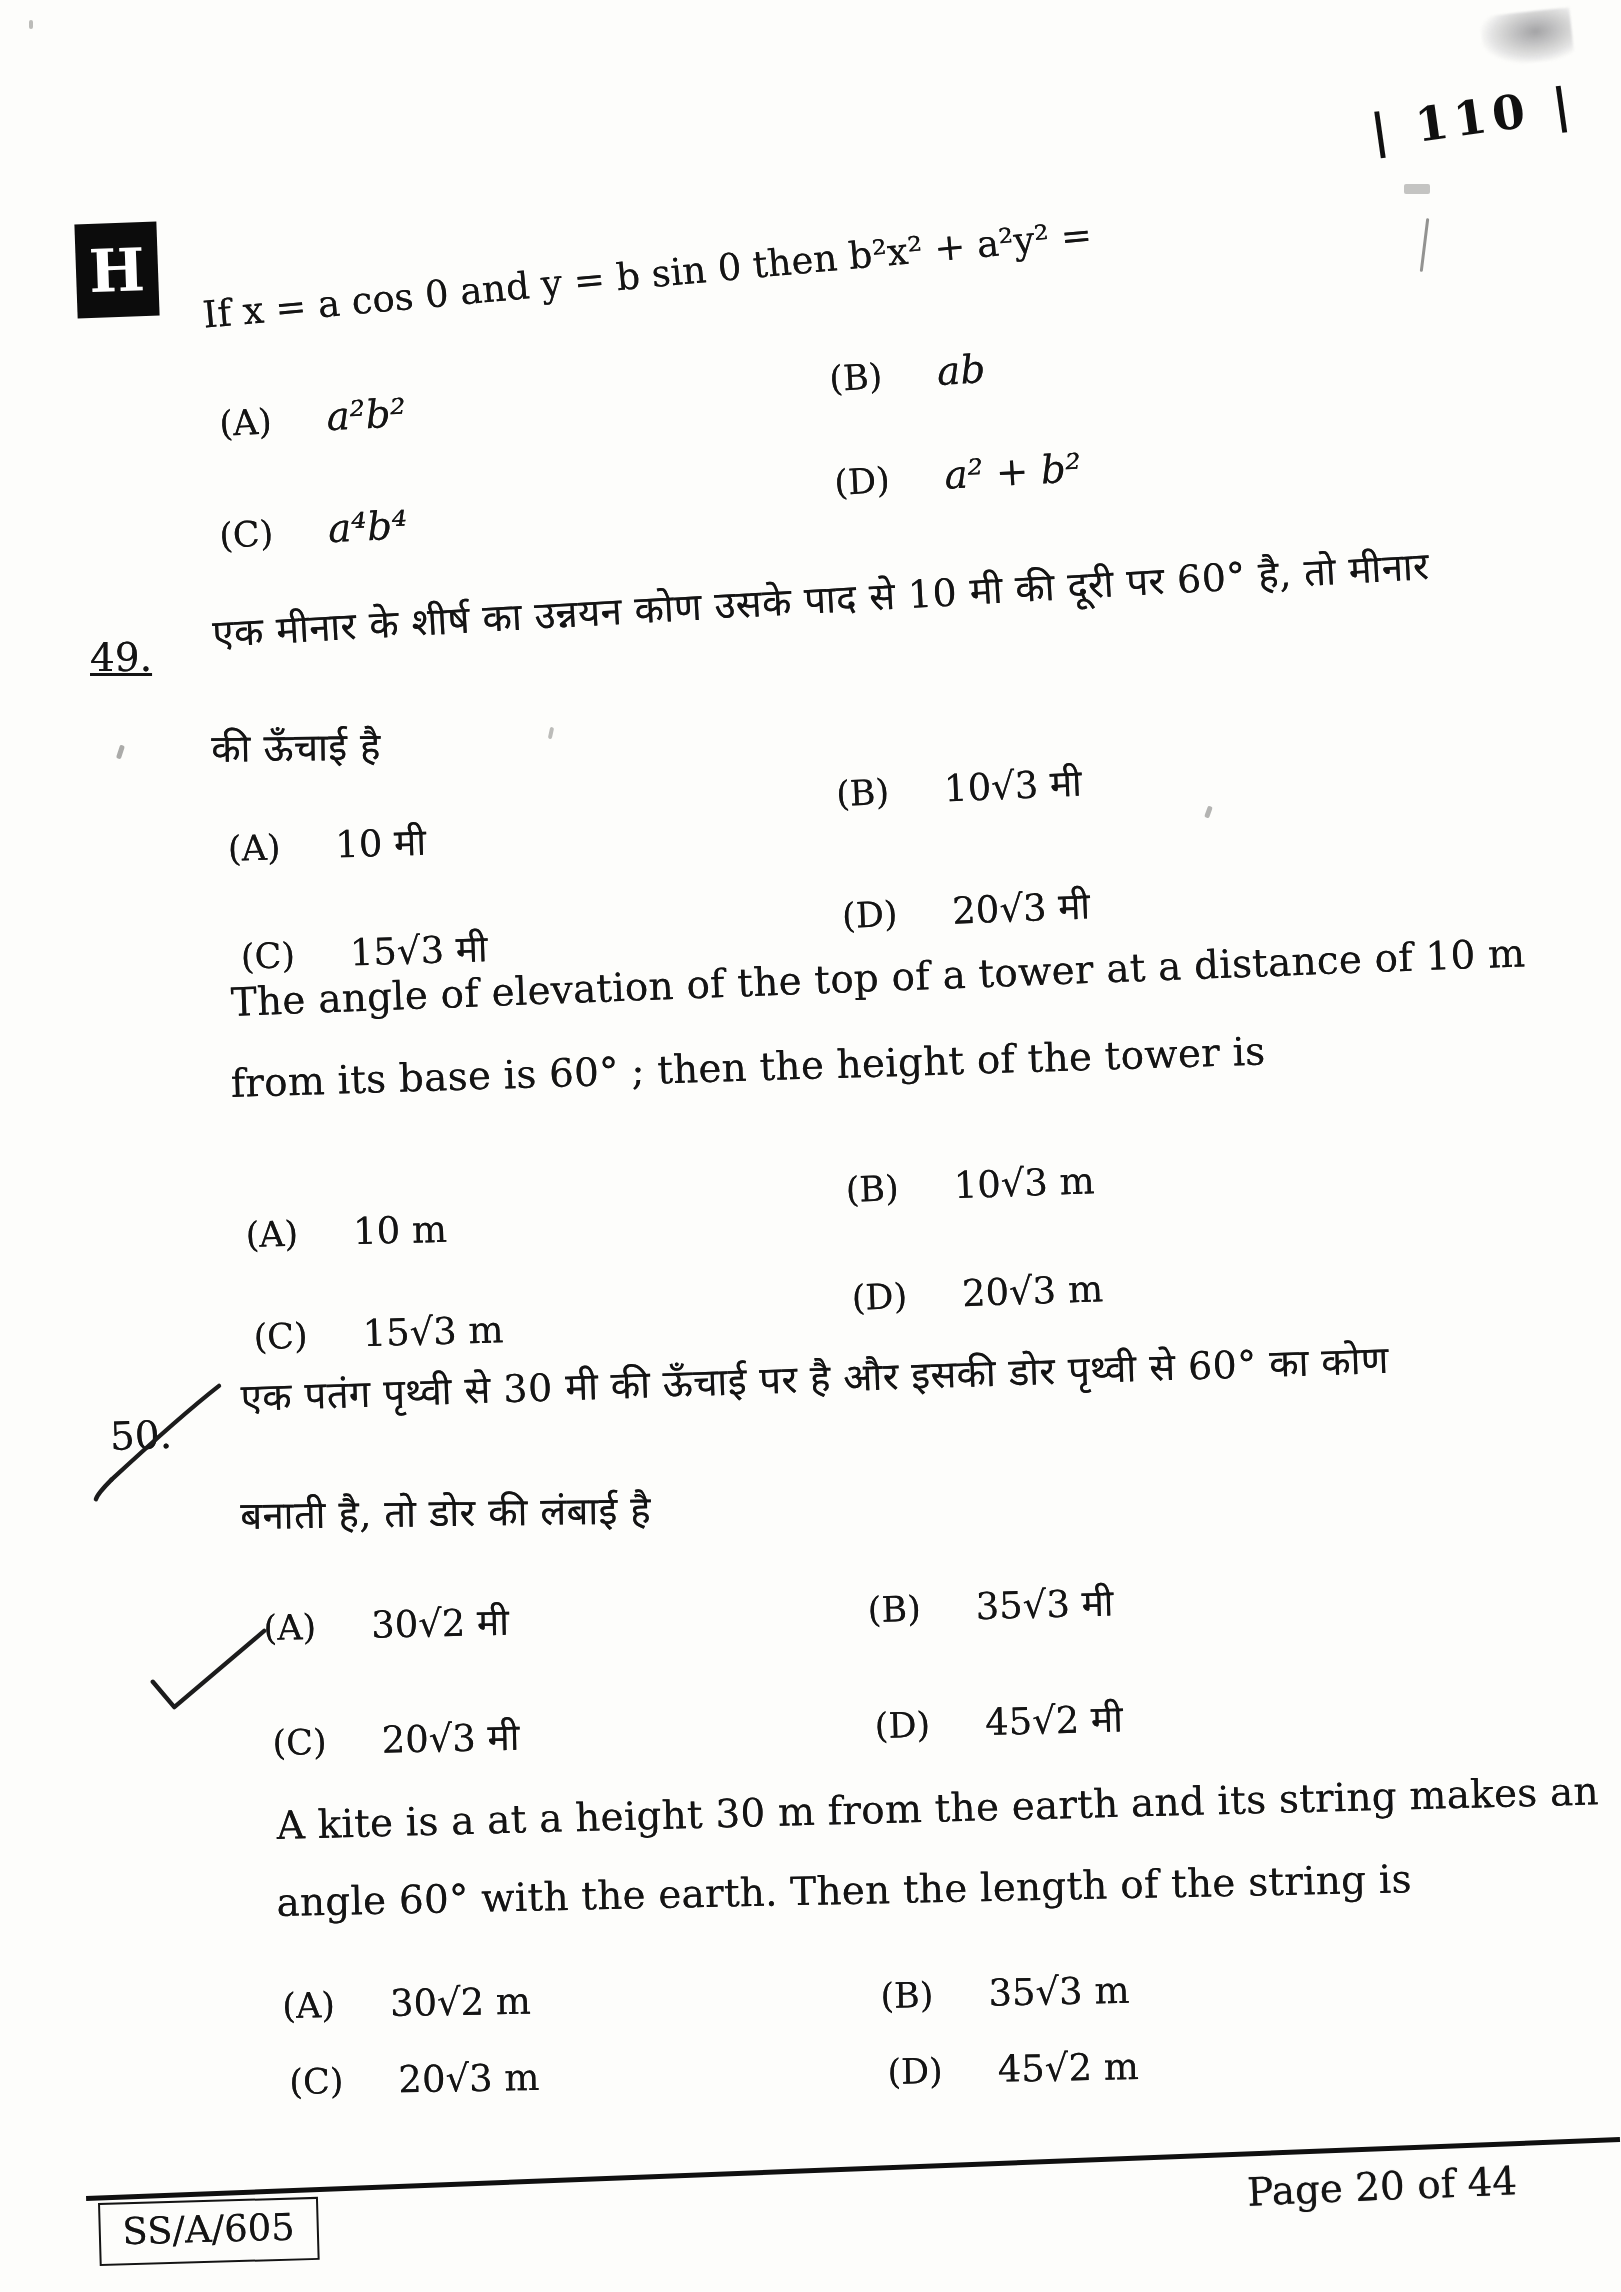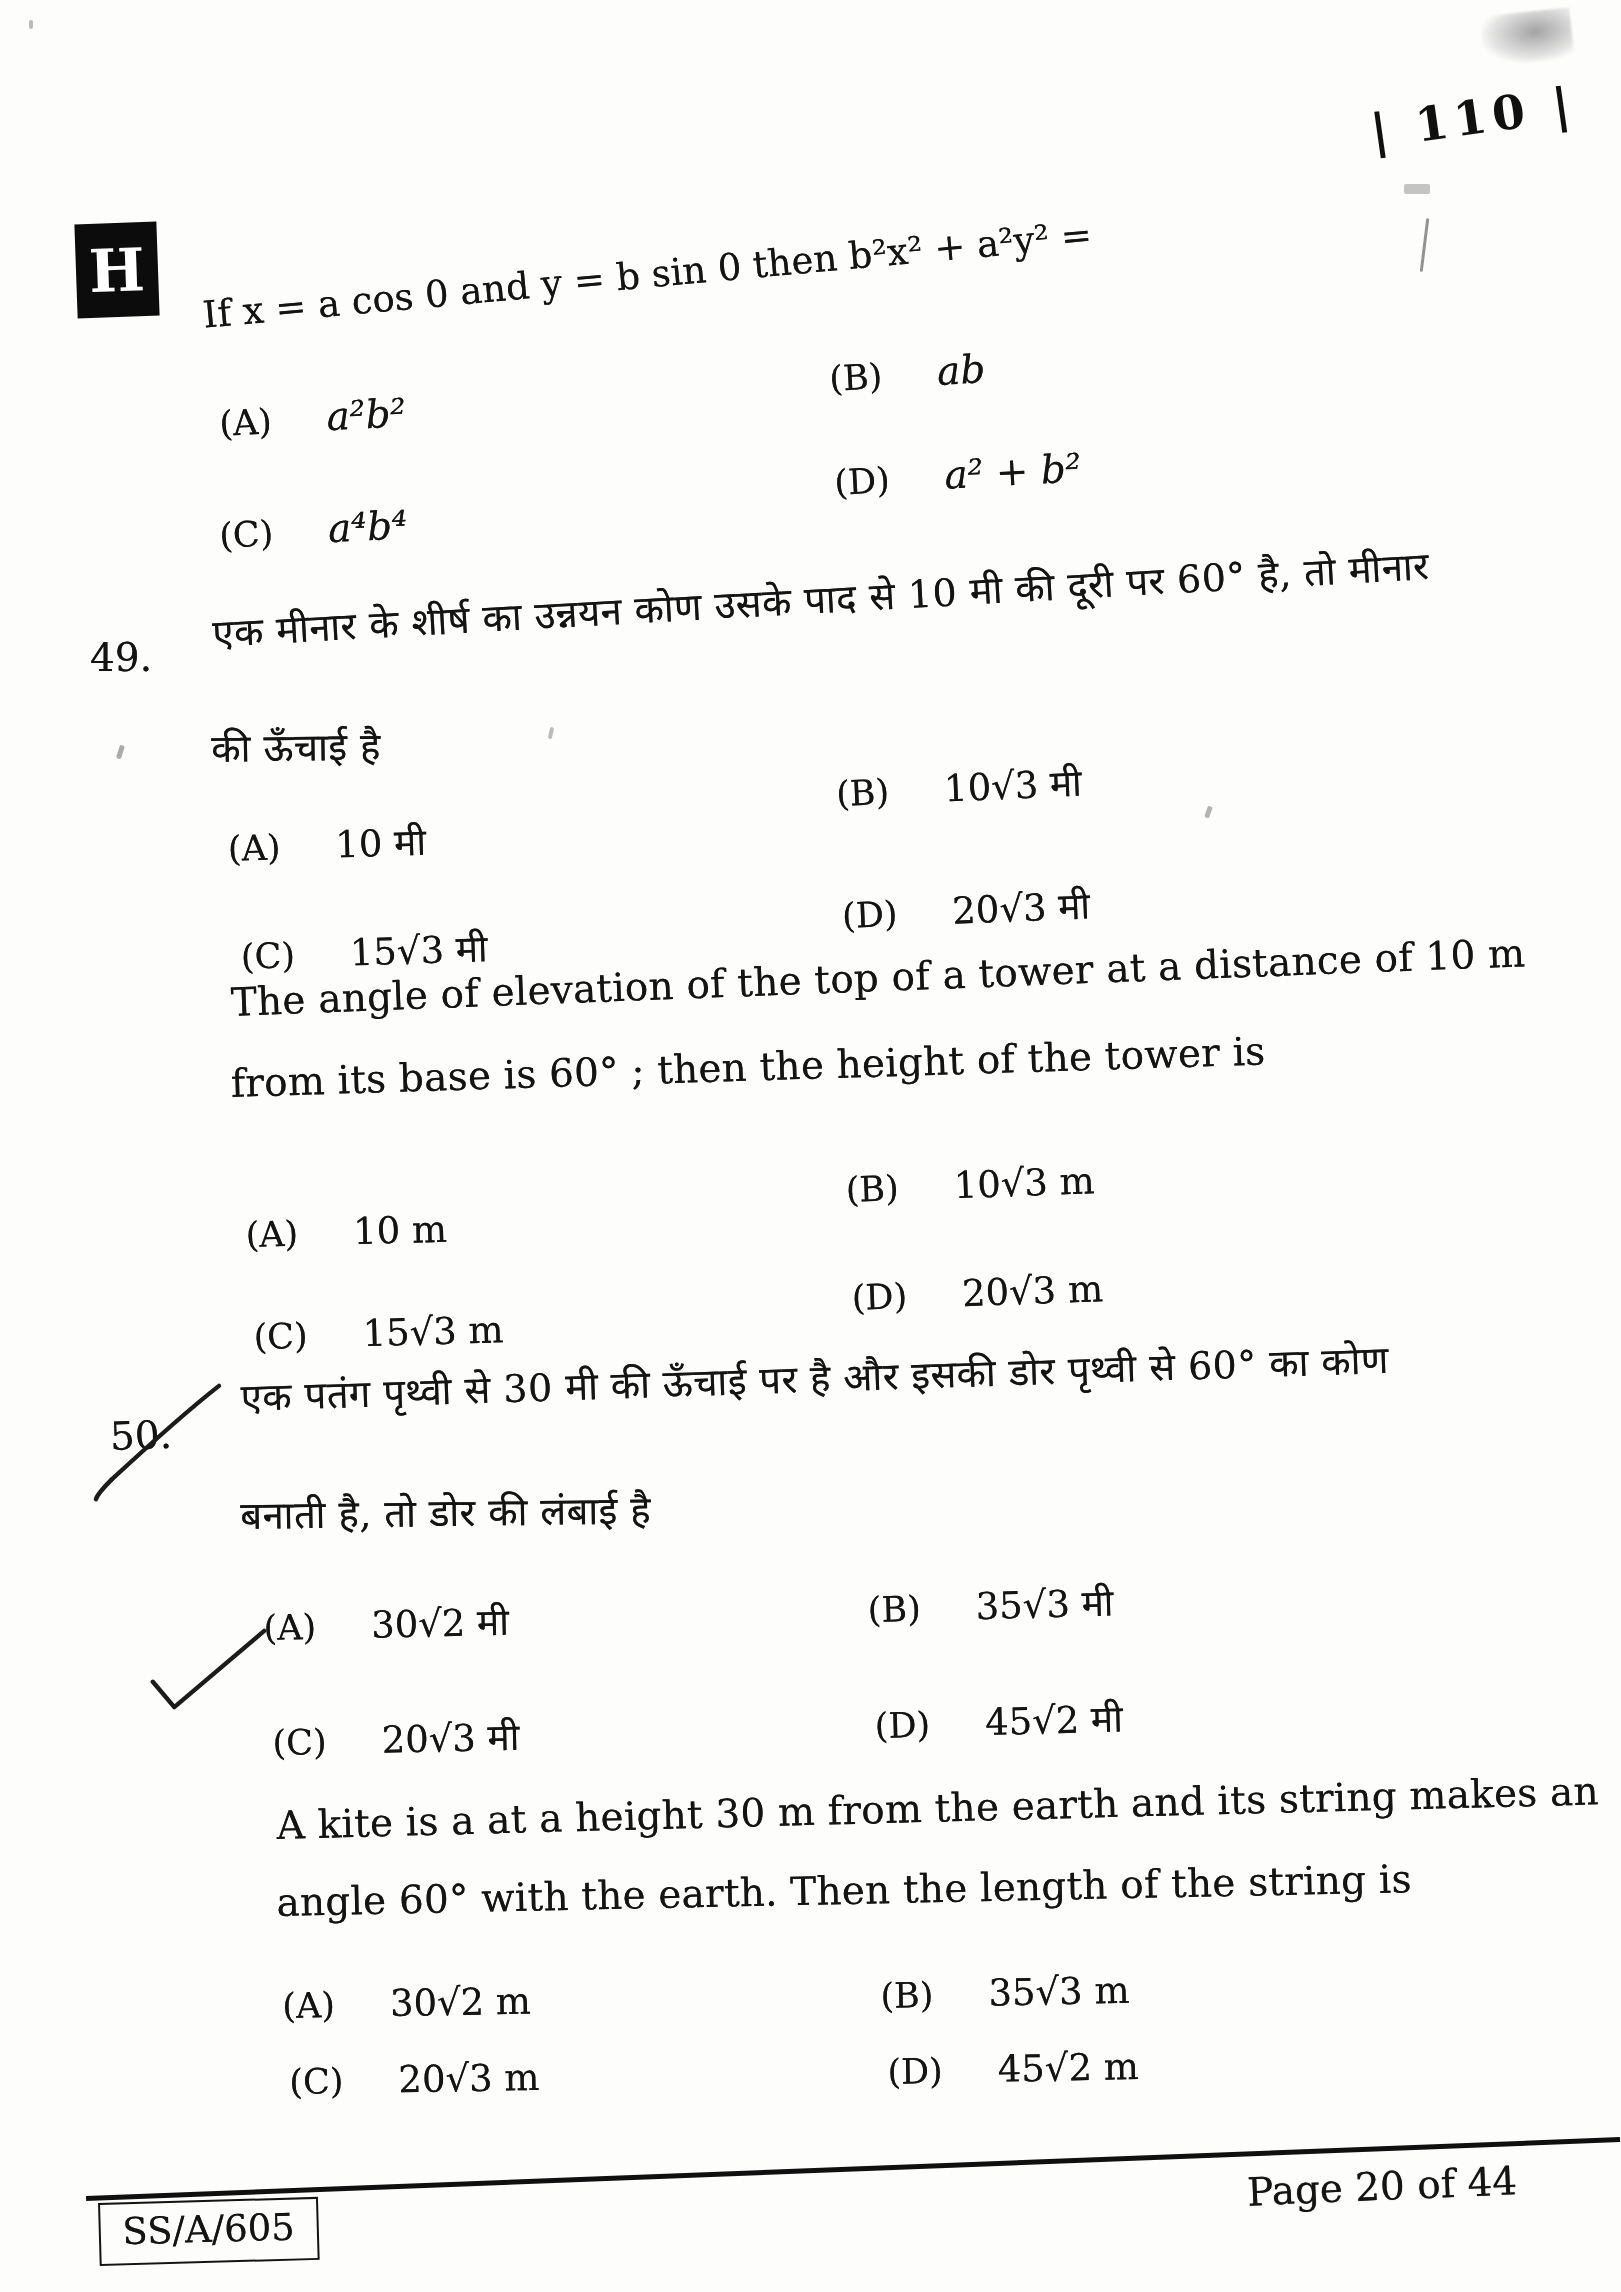--- a/index.html
+++ b/index.html
@@ -93,21 +93,21 @@
     <span class="lbl">(C)</span>
     <span class="math">a⁴b⁴</span>
   </div>
   <div class="opt" style="left:833px;top:459px;transform:rotate(-3.2deg);">
     <span class="lbl">(D)</span>
     <span class="math">a² + b²</span>
   </div>
 
   <div class="noise" style="left:1423px;top:218px;width:2.9px;height:54px;transform:rotate(7deg);"></div>
 
-  <div class="qnum" style="left:90px;top:635px;">49.</div>
+  <div class="qnum" style="left:90px;top:635px;text-decoration:underline;">49.</div>
   <div class="line hindi" style="left:211px;top:606px;transform:rotate(-3.2deg);">एक मीनार के शीर्ष का उन्नयन कोण उसके पाद से 10 मी की दूरी पर 60° है, तो मीनार</div>
   <div class="line hindi" style="left:211px;top:721px;transform:rotate(-0.8deg);">की ऊँचाई है</div>
 
   <div class="opt" style="left:227px;top:821px;transform:rotate(-1.8deg);">
     <span class="lbl">(A)</span>
     <span>10 मी</span>
   </div>
   <div class="opt" style="left:835px;top:766px;transform:rotate(-2.4deg);">
     <span class="lbl">(B)</span>
     <span>10√3 मी</span>

